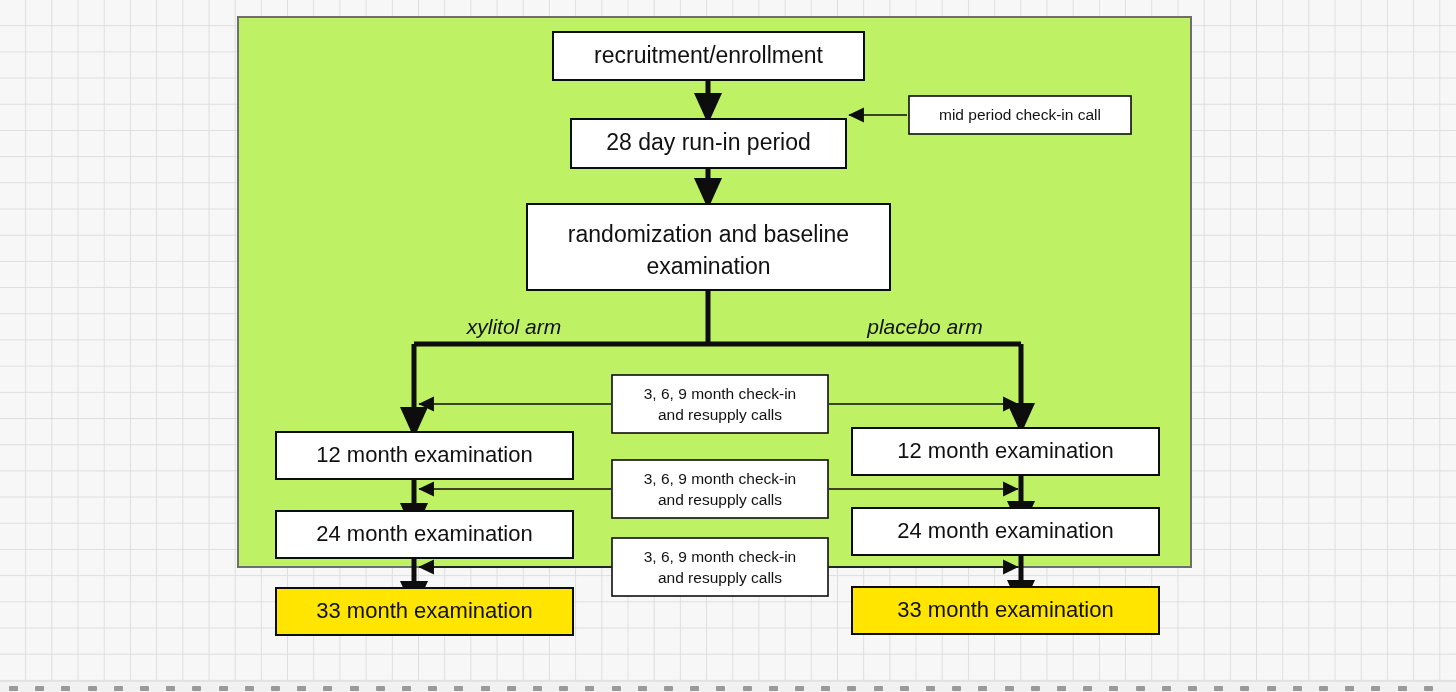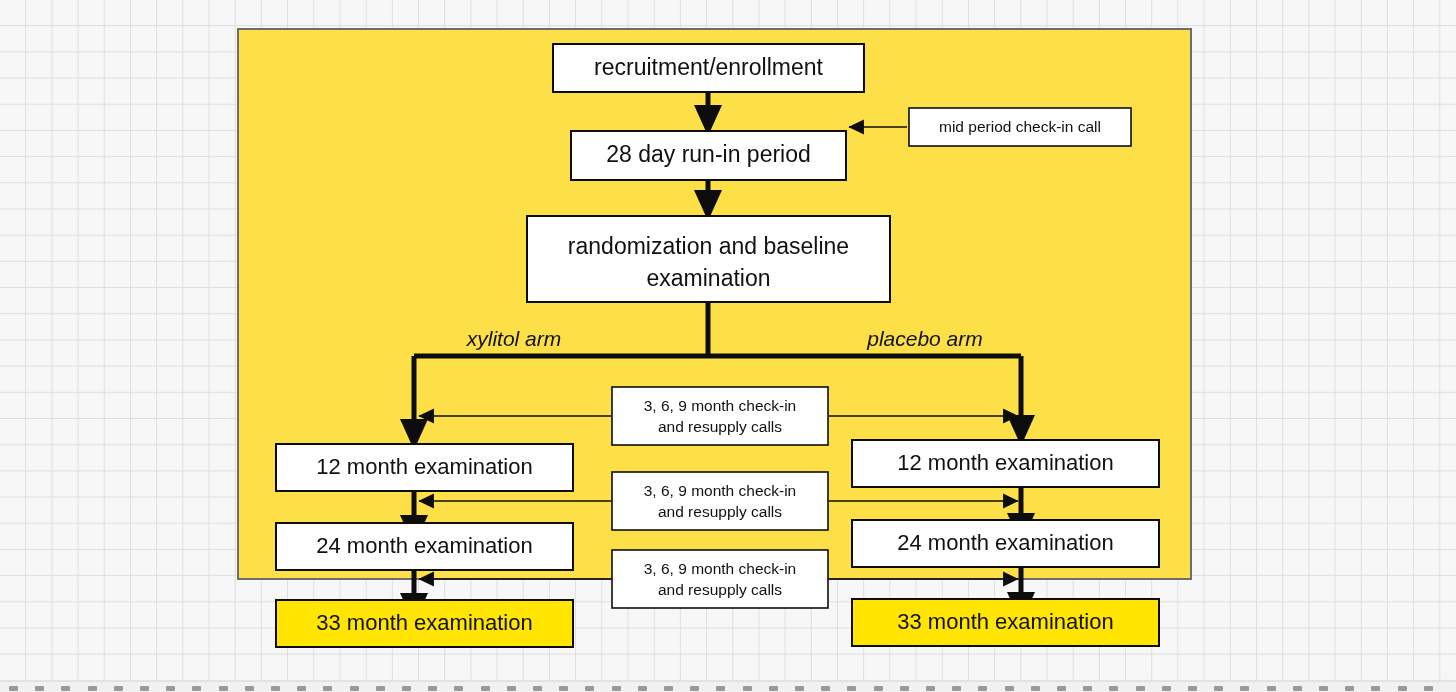--- a/index.html
+++ b/index.html
@@ -46,24 +46,24 @@
     width: 9px;
     height: 5px;
     background: #9a9a9a;
     border-radius: 1px;
   }
 
   
   #diagram-canvas {
     position: absolute;
     left: 237px;
-    top: 28px;
+    top: 16px;
     width: 955px;
     height: 552px;
-    background: #fde047;
+    background: #bef264;
     border: 2px solid #6e6e6e;
     box-sizing: border-box;
   }
   #flow-svg {
     position: absolute;
     left: 0;
     top: 0;
     display: block;
   }
 

